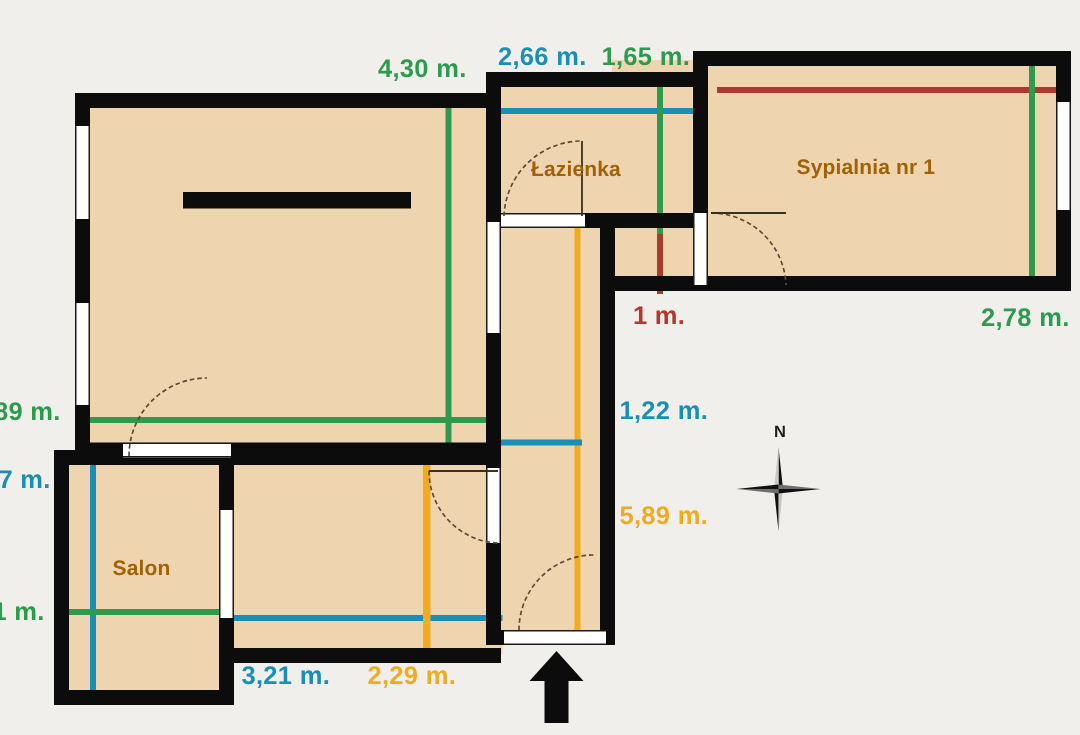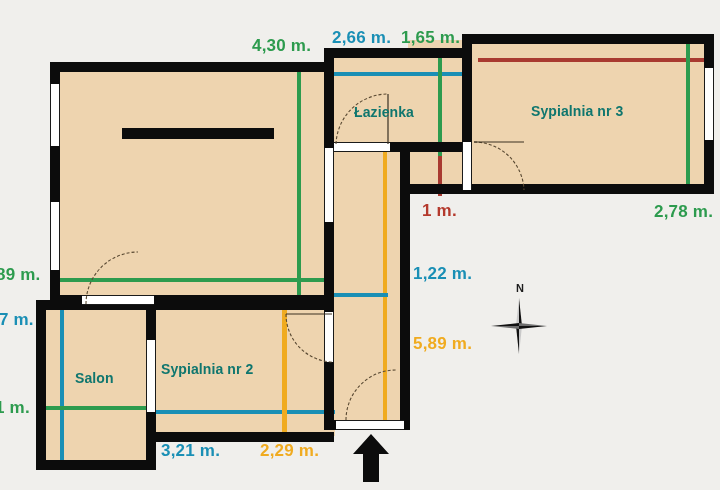--- a/index.html
+++ b/index.html
@@ -50,21 +50,21 @@
     position: absolute;
   }
   .guide.green  { background: #2d9b4e; }
   .guide.blue   { background: #1a8fb5; }
   .guide.orange { background: #f0ab20; }
   .guide.red    { background: #a93a30; }
 
   
   .room-label {
     position: absolute;
-    color: #0f766e;
+    color: #a16207;
     font-weight: bold;
     font-size: 14px;
     white-space: nowrap;
     letter-spacing: 0.1px;
   }
   .dim {
     position: absolute;
     font-weight: bold;
     font-size: 17px;
     white-space: nowrap;
@@ -209,43 +209,42 @@
     <line x1="2" y1="2" x2="48" y2="2" stroke="#3a3022" stroke-width="1.2"></line>
   </svg>
 
   <svg class="swing" style="left:344px; top:368px; width:56px; height:54px;" viewBox="0 0 56 54">
     <path d="M 2 52 A 50 50 0 0 1 52 2" fill="none" stroke="#5a4a33" stroke-width="1.1" stroke-dasharray="3 2"></path>
   </svg>
 
 
   <div class="room-label" style="left:354px; top:104px;">Łazienka</div>
 
-  <div class="room-label" style="left:531px; top:103px;">Sypialnia nr 3</div>
-
-  <div class="room-label" style="left:161px; top:361px;">Sypialnia nr 2</div>
+  <div class="room-label" style="left:531px; top:103px;">Sypialnia nr 1</div>
+
 
   <div class="room-label" style="left:75px; top:370px;">Salon</div>
 
   <div class="dim green" style="left:252px; top:36px;">4,30 m.</div>
 
   <div class="dim blue" style="left:332px; top:28px;">2,66 m.</div>
 
   <div class="dim green" style="left:401px; top:28px;">1,65 m.</div>
 
   <div class="dim green" style="left:654px; top:202px;">2,78 m.</div>
 
   <div class="dim red" style="left:422px; top:201px;">1 m.</div>
 
   <div class="dim blue" style="left:413px; top:264px;">1,22 m.</div>
 
   <div class="dim orange" style="left:413px; top:334px;">5,89 m.</div>
 
   <div class="dim blue" style="left:161px; top:441px;">3,21 m.</div>
 
-  <div class="dim orange" style="left:260px; top:441px;">2,29 m.</div>
+  <div class="dim orange" style="left:245px; top:441px;">2,29 m.</div>
 
   <div class="dim green" style="left:-4px; top:265px;">89 m.</div>
 
   <div class="dim blue" style="left:-6px; top:310px;">,7 m.</div>
 
   <div class="dim green" style="left:-5px; top:398px;">1 m.</div>
 
   <svg class="entry-arrow" style="left:352px; top:434px; width:38px; height:48px;" viewBox="0 0 38 48">
     <polygon points="19,0 37,20 27,20 27,48 11,48 11,20 1,20" fill="#0c0c0c"></polygon>
   </svg>

